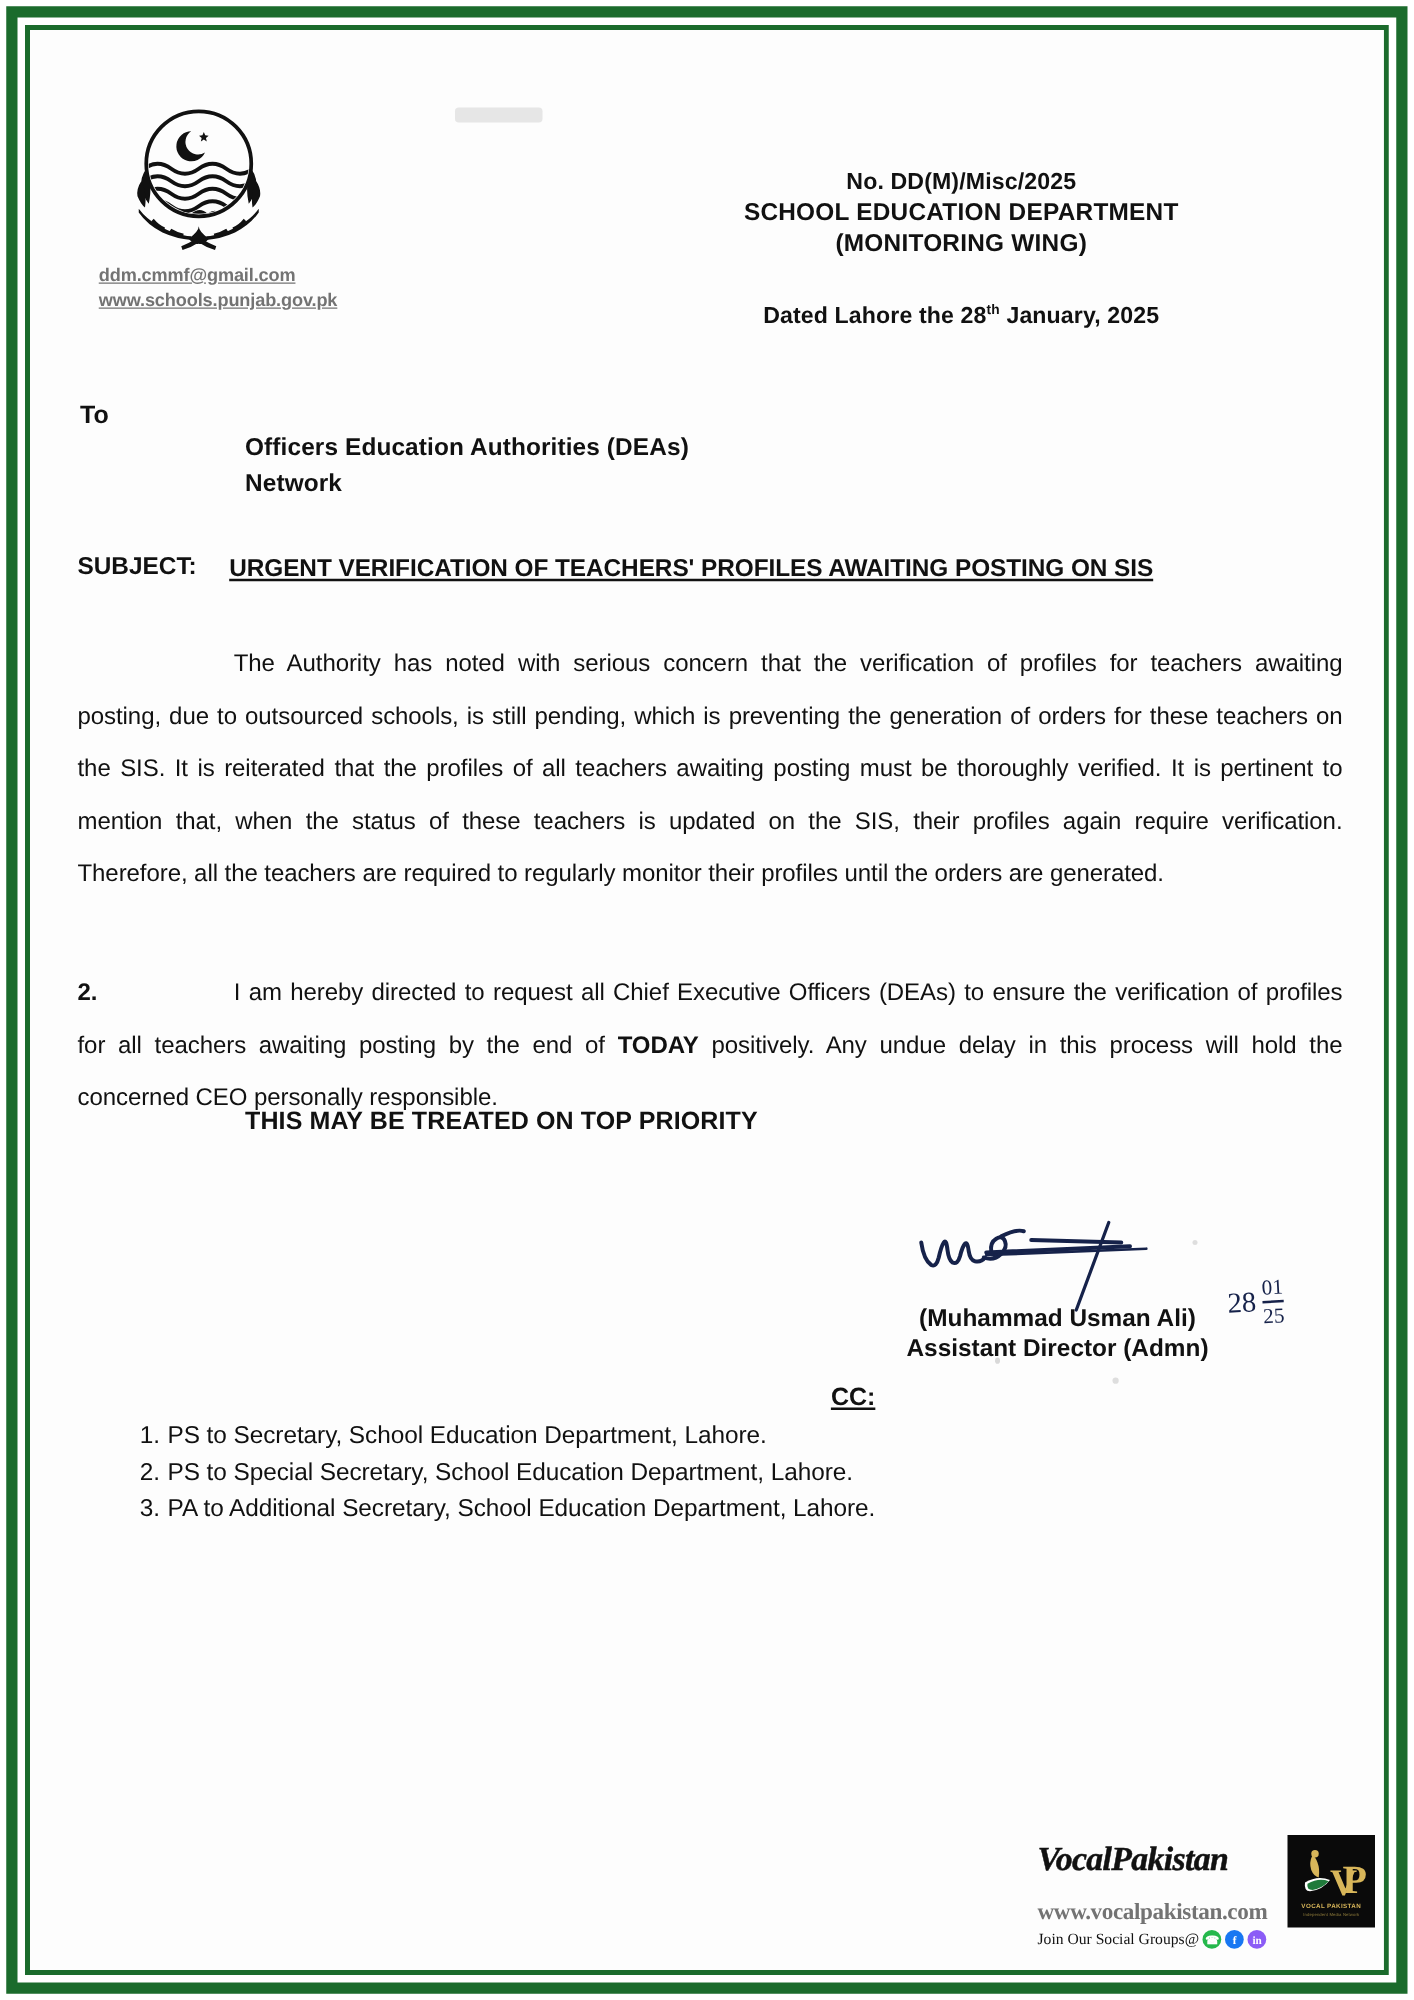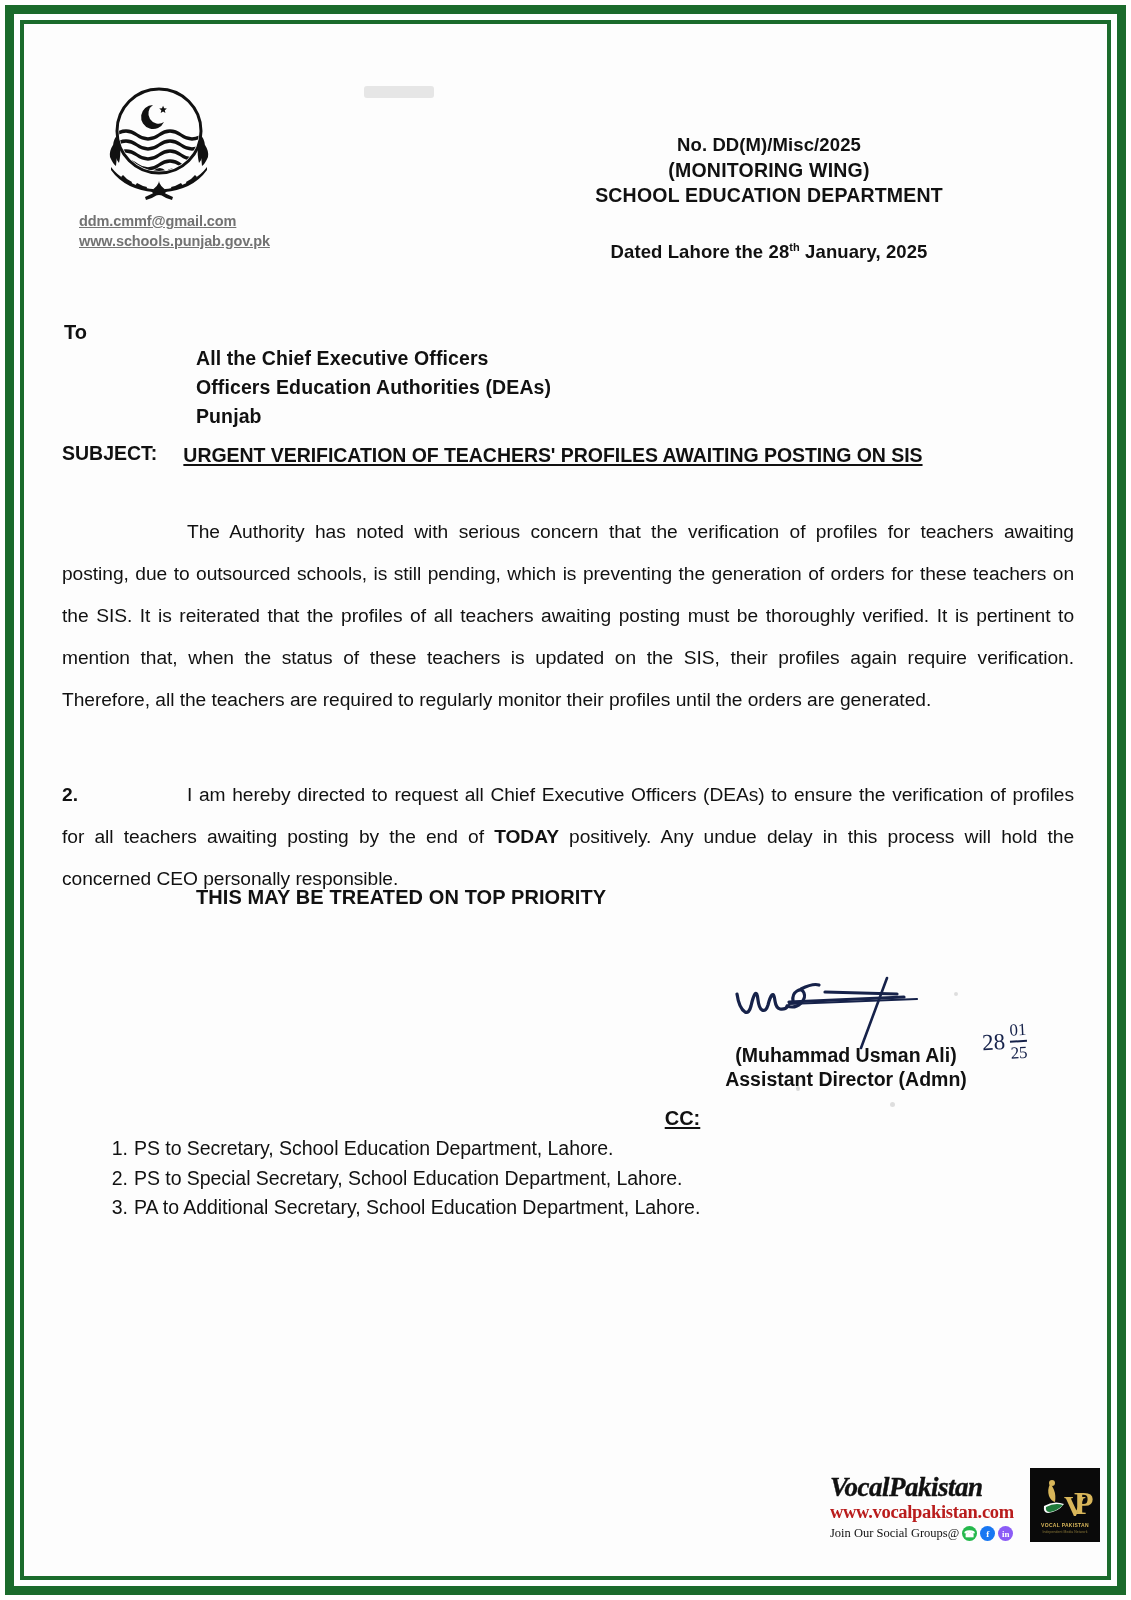--- a/index.html
+++ b/index.html
@@ -289,24 +289,24 @@
     font-size: 27px;
     letter-spacing: -0.5px;
     color: #111;
     line-height: 1;
     -webkit-text-stroke: 0.4px #111;
   }
   .wm-url {
     font-family: "Liberation Serif", serif;
     font-weight: 700;
     font-size: 18.5px;
-    color: #b91c1c;
+    color: #737373;
     letter-spacing: -0.3px;
     line-height: 1.15;
-    margin-top: 1px;
+    margin-top: 19px;
   }
   .wm-join {
     font-family: "Liberation Serif", serif;
     font-size: 12.5px;
     color: #111;
     display: flex;
     align-items: center;
     gap: 3px;
     margin-top: 3px;
   }
@@ -430,31 +430,30 @@
       </svg>
 
       <div class="contact-lines">
         <div><span>ddm.cmmf@gmail.com</span></div>
         <div><span>www.schools.punjab.gov.pk</span></div>
       </div>
     </div>
 
     <div class="office-block">
       <div class="doc-no">No. DD(M)/Misc/2025</div>
+      <div class="gov-line">SCHOOL EDUCATION DEPARTMENT</div>
       <div class="gov-line">(MONITORING WING)</div>
-      <div class="gov-line">SCHOOL EDUCATION DEPARTMENT</div>
       <div class="dated-line"><span>Dated Lahore the 28</span><sup>th</sup><span> January, 2025</span></div>
     </div>
   </div>
 
   <div class="to-label">To</div>
   <div class="addressee">
-    <div>All the Chief Executive Officers</div>
     <div>Officers Education Authorities (DEAs)</div>
-    <div>Punjab</div>
+    <div>Network</div>
   </div>
 
   <div class="subject-row">
     <div class="subject-label">SUBJECT:</div>
     <div class="subject-text">URGENT VERIFICATION OF TEACHERS' PROFILES AWAITING POSTING ON SIS</div>
   </div>
 
   <div class="body-text para-1"><span class="indent"></span><span>The Authority has noted with serious concern that the verification of profiles for teachers awaiting posting, due to outsourced schools, is still pending, which is preventing the generation of orders for these teachers on the SIS. It is reiterated that the profiles of all teachers awaiting posting must be thoroughly verified. It is pertinent to mention that, when the status of these teachers is updated on the SIS, their profiles again require verification. Therefore, all the teachers are required to regularly monitor their profiles until the orders are generated.</span></div>
 
   <div class="para-2-wrap">

